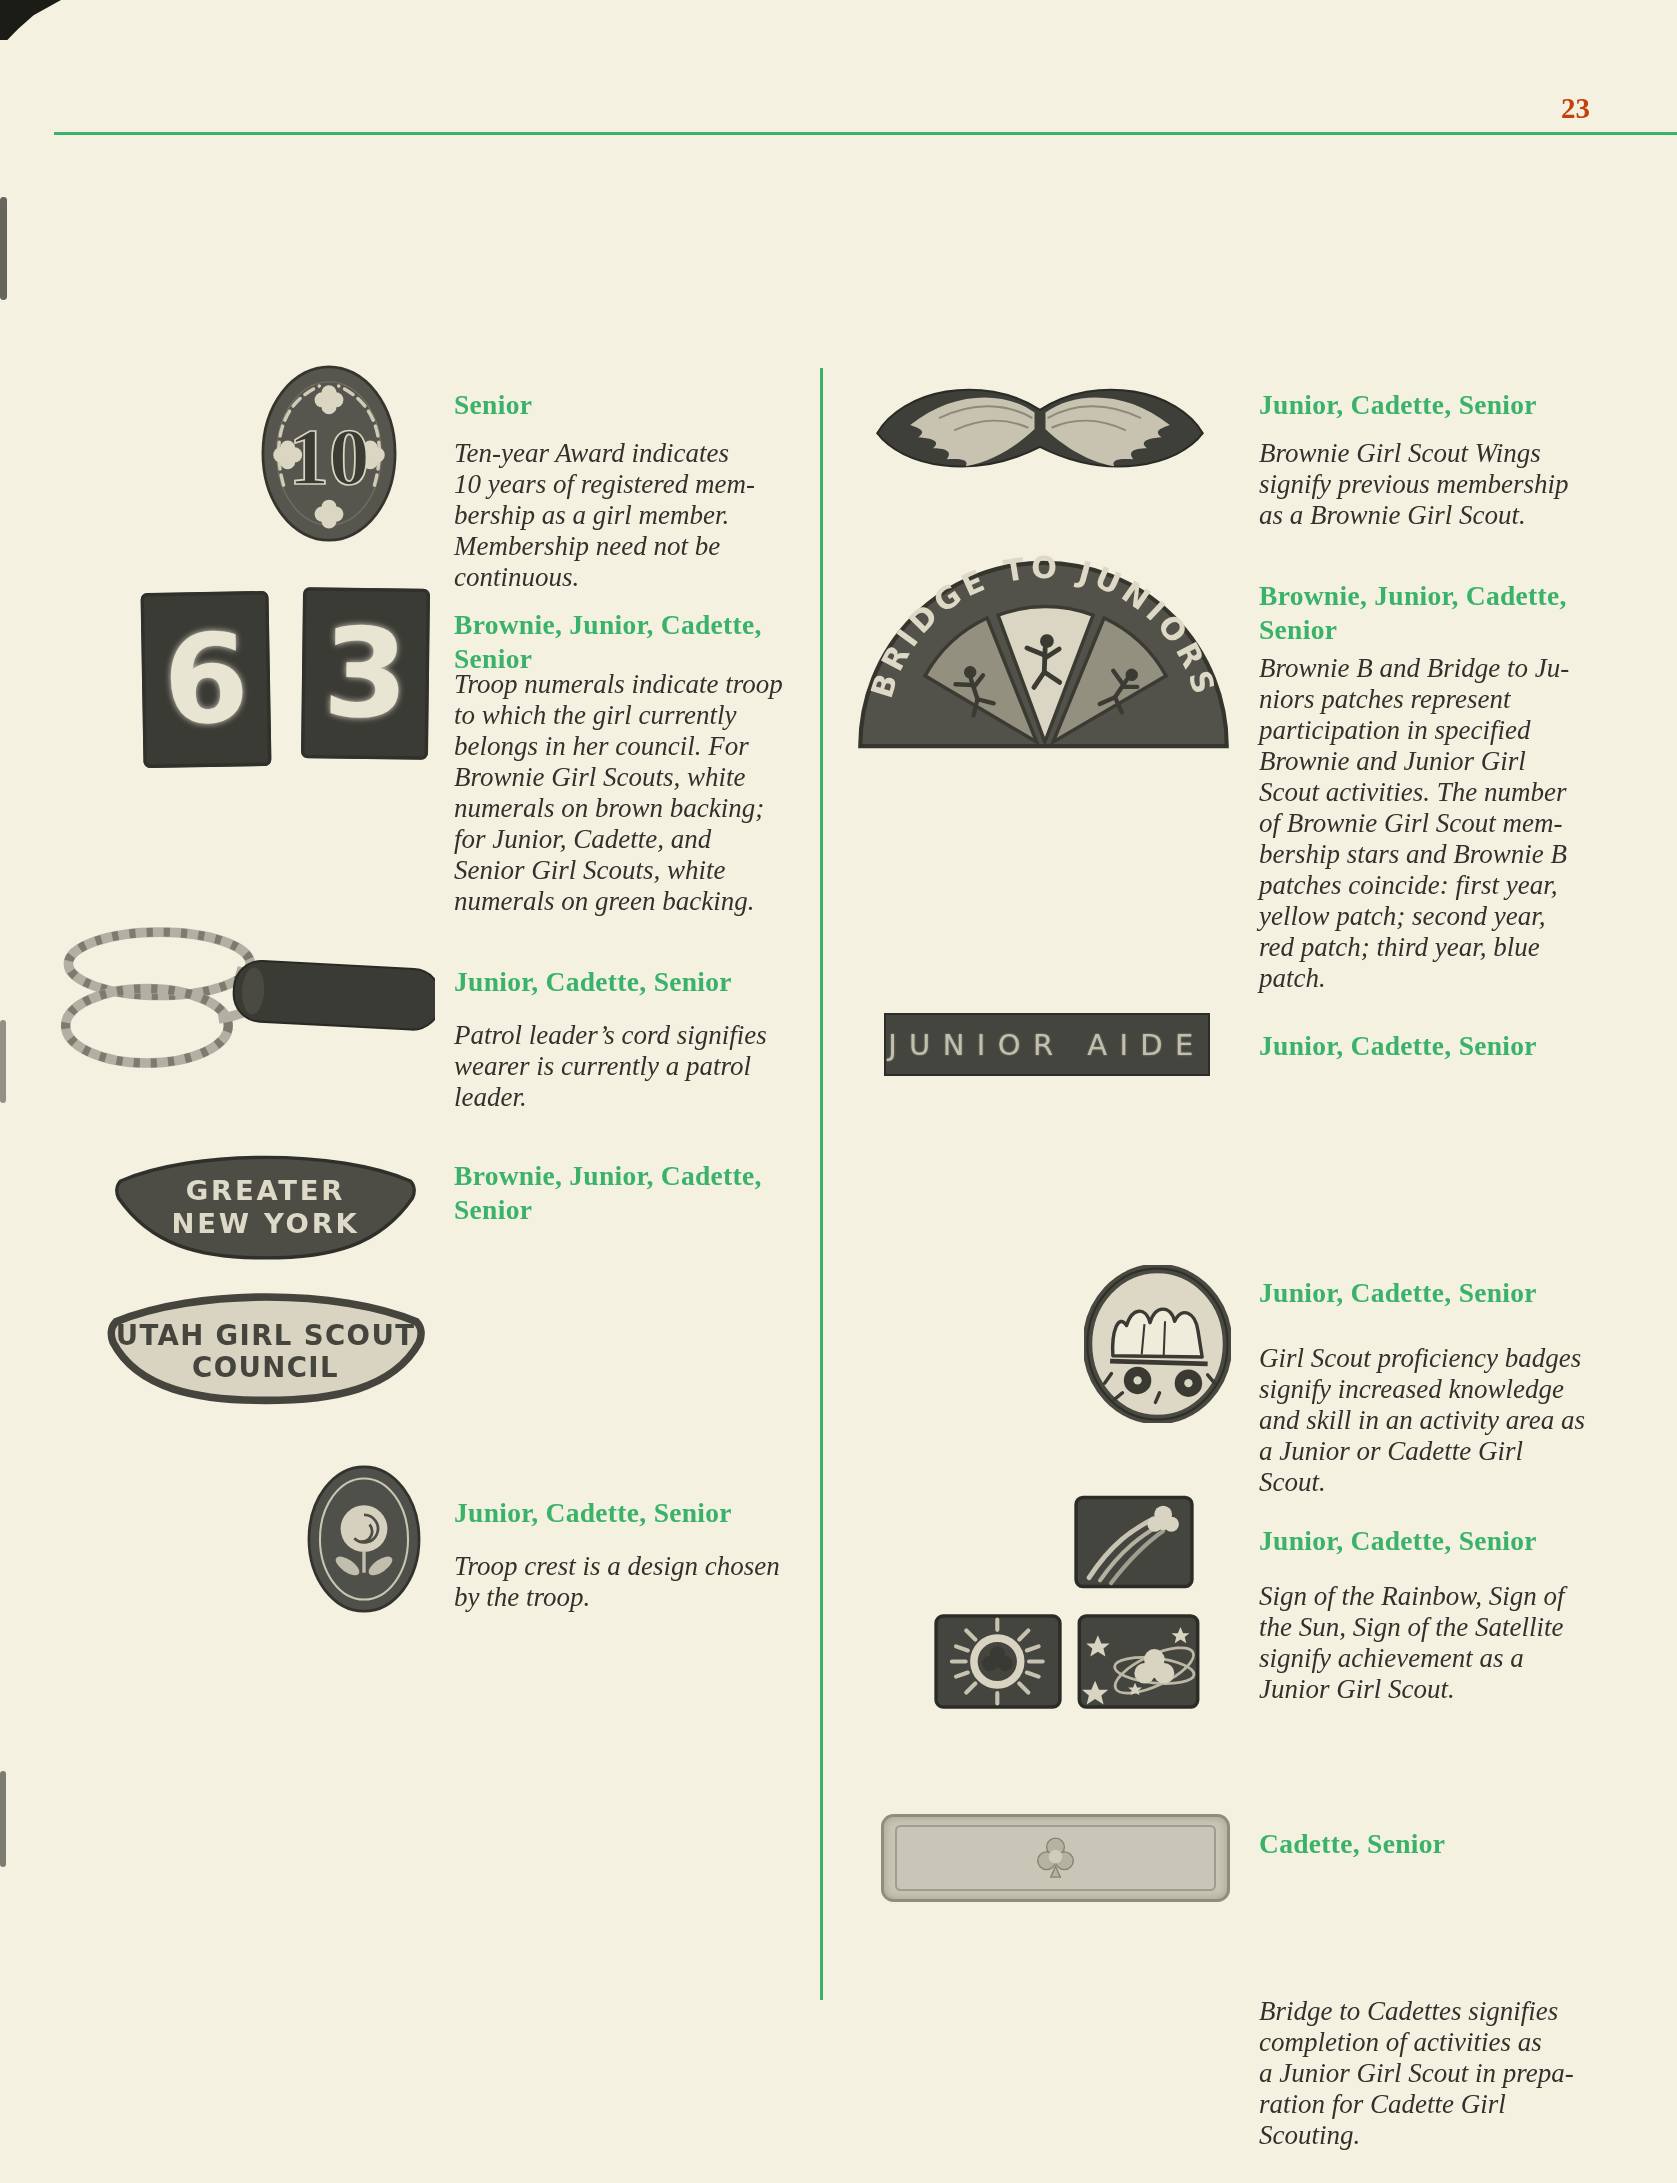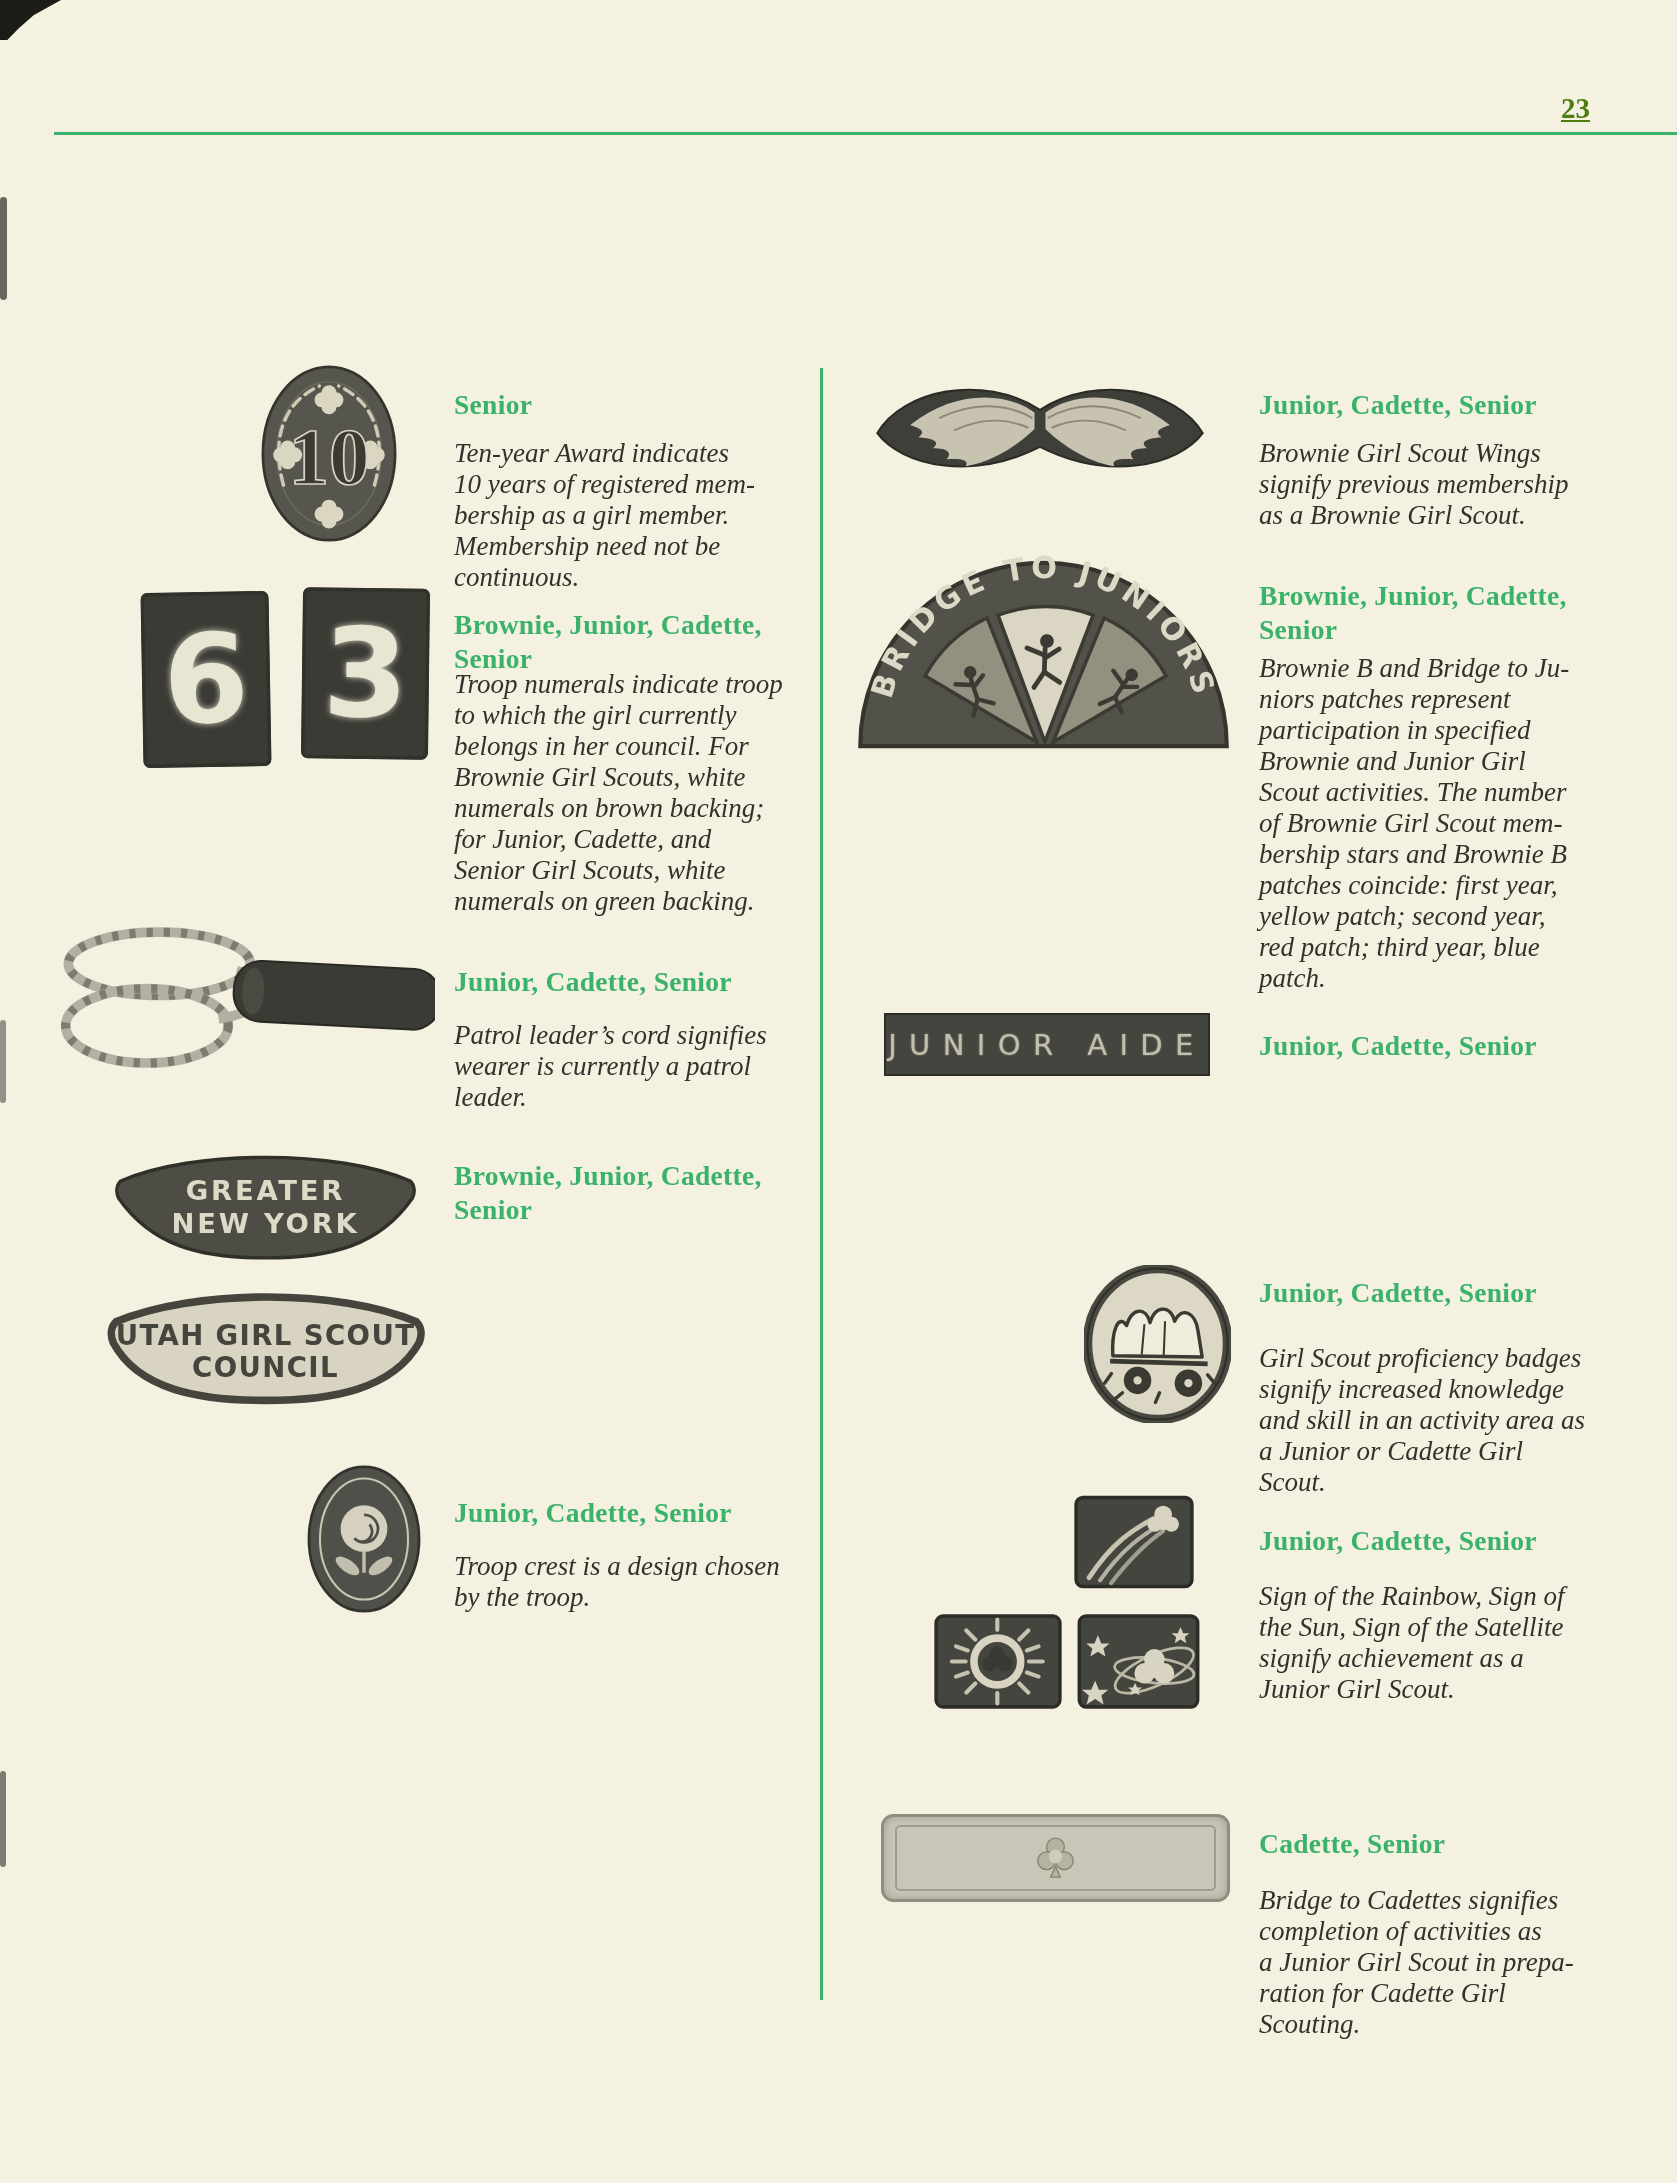--- a/index.html
+++ b/index.html
@@ -18,21 +18,21 @@
   .heading{
     position:absolute;font-weight:bold;font-size:27.5px;line-height:34px;
     color:var(--green);white-space:pre-line;letter-spacing:0.3px;margin-top:16px;
   }
   .bodytext{
     position:absolute;font-size:27px;line-height:31px;color:var(--ink);
     white-space:pre-line;
     font-style:italic;
   }
   .page-number{position:absolute;left:1548px;top:92px;width:55px;text-align:center;
-    font-size:29px;font-weight:bold;color:#4d7c0f;text-decoration:underline;}
+    font-size:29px;font-weight:bold;color:#c2410c;}
   .rule-top{position:absolute;left:54px;top:132px;width:1624px;height:3.4px;background:var(--green);}
   .divider{position:absolute;left:820px;top:368px;width:3.4px;height:1632px;background:var(--green);}
   .badge{position:absolute;}
   .numeral-patch{
     position:absolute;background:var(--patch-darker);border-radius:6.9px;
     box-shadow:inset 0 0 0 3.4px #31312b;display:flex;align-items:center;justify-content:center;
     font-family:"DejaVu Sans",sans-serif;font-weight:bold;font-size:123px;color:#e8e5d2;
     text-shadow:0 0 6.2px rgba(242,240,224,.85);
   }
   .junior-aide{
@@ -337,20 +337,20 @@
 a Junior or Cadette Girl
 Scout.</div>
 
   <div class="heading" style="left:1259px;top:1508px;">Junior, Cadette, Senior</div>
   <div class="bodytext" style="left:1259px;top:1581px;">Sign of the Rainbow, Sign of
 the Sun, Sign of the Satellite
 signify achievement as a
 Junior Girl Scout.</div>
 
   <div class="heading" style="left:1259px;top:1811px;">Cadette, Senior</div>
-  <div class="bodytext" style="left:1259px;top:1885px;">Bridge to Cadettes signifies
+  <div class="bodytext" style="left:1259px;top:1996px;">Bridge to Cadettes signifies
 completion of activities as
 a Junior Girl Scout in prepa-
 ration for Cadette Girl
 Scouting.</div>
 
 </div>
 
 
 </body></html>

